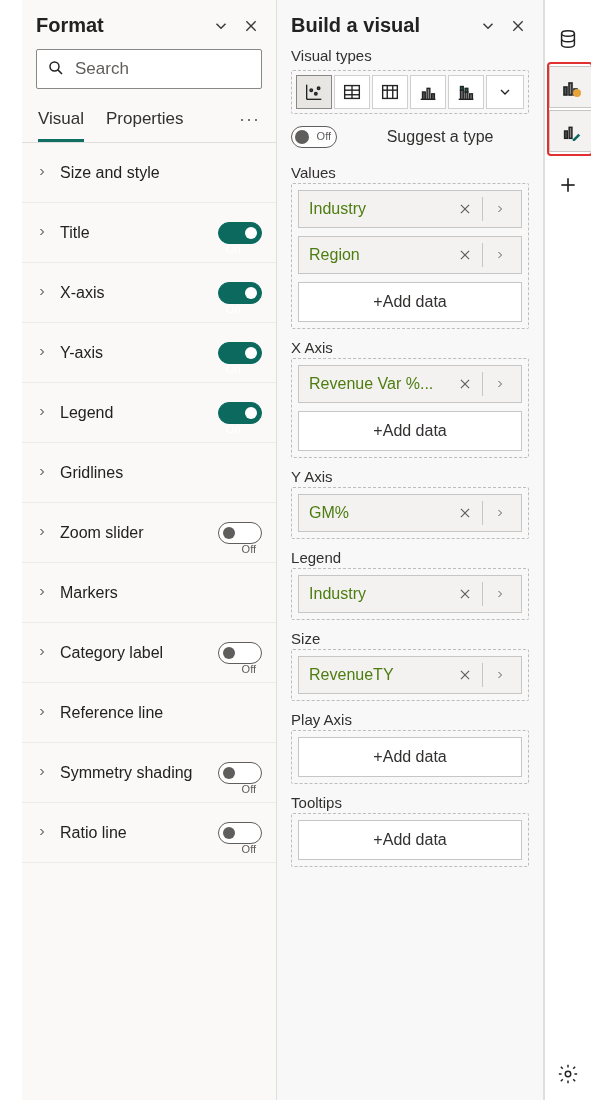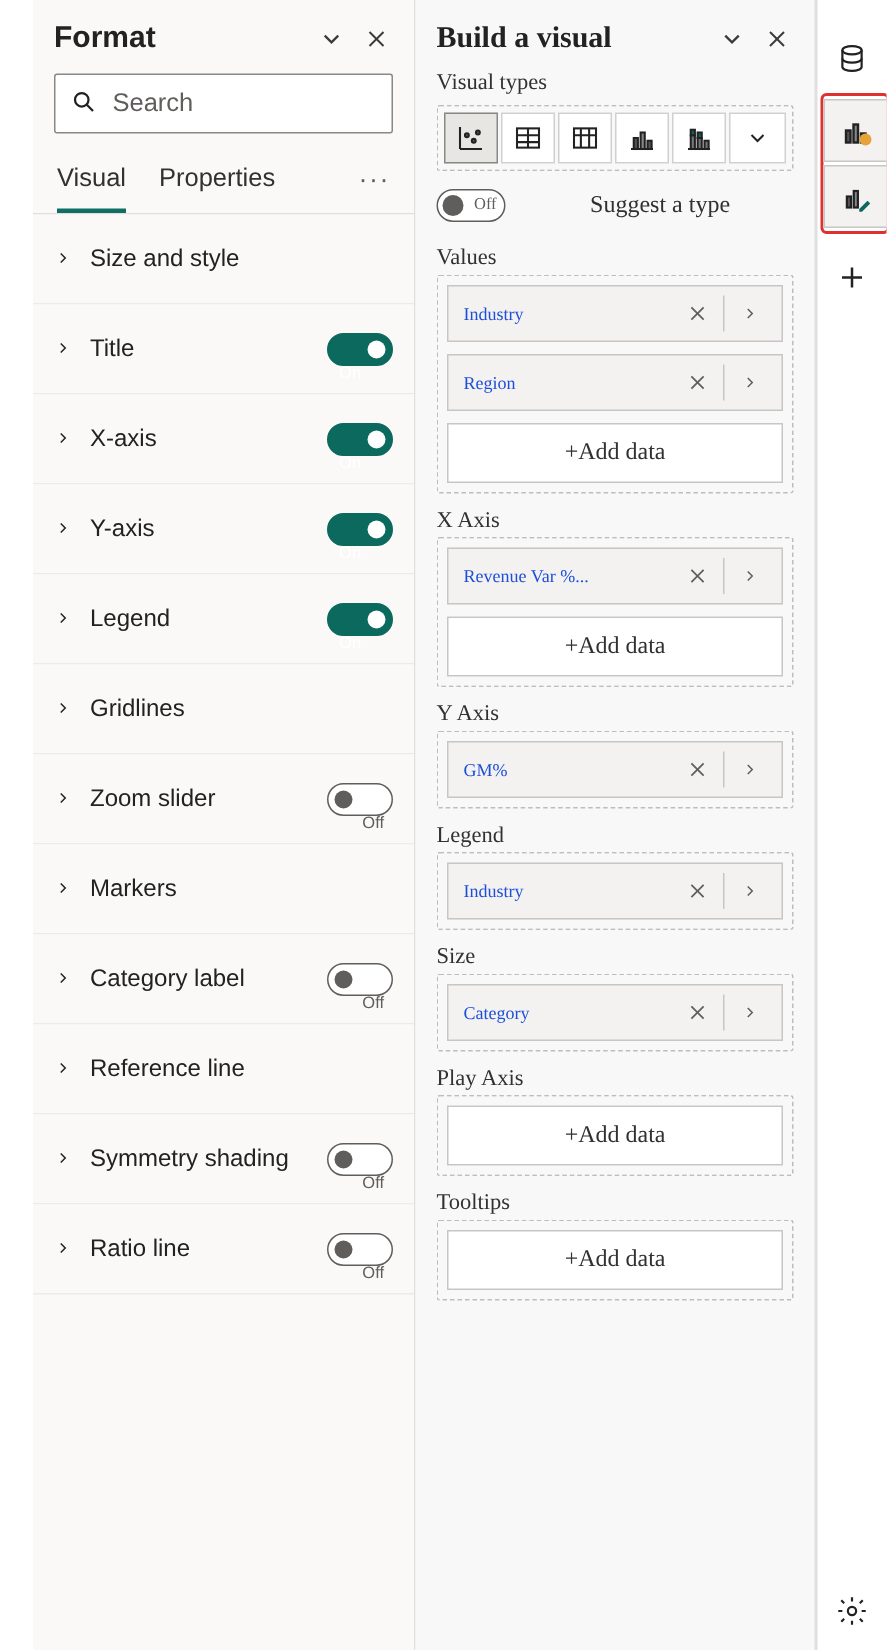--- a/index.html
+++ b/index.html
@@ -20,21 +20,21 @@
   }
 
   
   .panel {
     display: flex;
     flex-direction: column;
     background: #faf9f8;
     border-right: 1px solid #e1dfdd;
   }
   .format-panel { width: 272px; }
-  .build-panel  { width: 269px; background:#f8f8f8;font-family:Liberation Serif, serif; }
+  .build-panel  { width: 269px; background:#f8f8f8; }
   .sidebar {
     width: 50px;
     background: #fff;
     display: flex;
     flex-direction: column;
     align-items: center;
     border-left: 1px solid #e1dfdd;
     position: relative;
   }
 
@@ -225,21 +225,21 @@
   .chip {
     height: 38px;
     background: #f3f2f1;
     border: 1px solid #c8c6c4;
     display: flex;
     align-items: center;
     padding: 0 10px;
     gap: 6px;
     cursor: pointer;
   }
-  .chip-label { flex: 1; font-size: 12px; color:#1d4ed8; overflow:hidden; text-overflow:ellipsis; white-space:nowrap;}
+  .chip-label { flex: 1; font-size: 16px; color:#4d7c0f; overflow:hidden; text-overflow:ellipsis; white-space:nowrap;}
   .chip-act {
     width: 22px;
     display: inline-flex; justify-content: center;
     color: #605e5c;
     cursor: pointer;
   }
   .chip-sep { width: 1px; height: 24px; background: #c8c6c4; }
   .add-btn {
     height: 40px;
     background: #fff;
@@ -619,21 +619,21 @@
               <span class="chip-act">
                 <svg width="12" height="12" viewBox="0 0 24 24" fill="none" stroke="#605e5c" stroke-width="2">
                   <polyline points="9 6 15 12 9 18"></polyline>
                 </svg>
               </span>
             </div>
           </div>
           <div class="section-label">Size</div>
           <div class="well">
             <div class="chip">
-              <span class="chip-label">Category</span>
+              <span class="chip-label">RevenueTY</span>
               <span class="chip-act">
                 <svg width="14" height="14" viewBox="0 0 24 24" fill="none" stroke="#605e5c" stroke-width="2">
                   <line x1="5" y1="5" x2="19" y2="19"></line>
                   <line x1="19" y1="5" x2="5" y2="19"></line>
                 </svg>
               </span>
               <span class="chip-sep"></span>
               <span class="chip-act">
                 <svg width="12" height="12" viewBox="0 0 24 24" fill="none" stroke="#605e5c" stroke-width="2">
                   <polyline points="9 6 15 12 9 18"></polyline>

